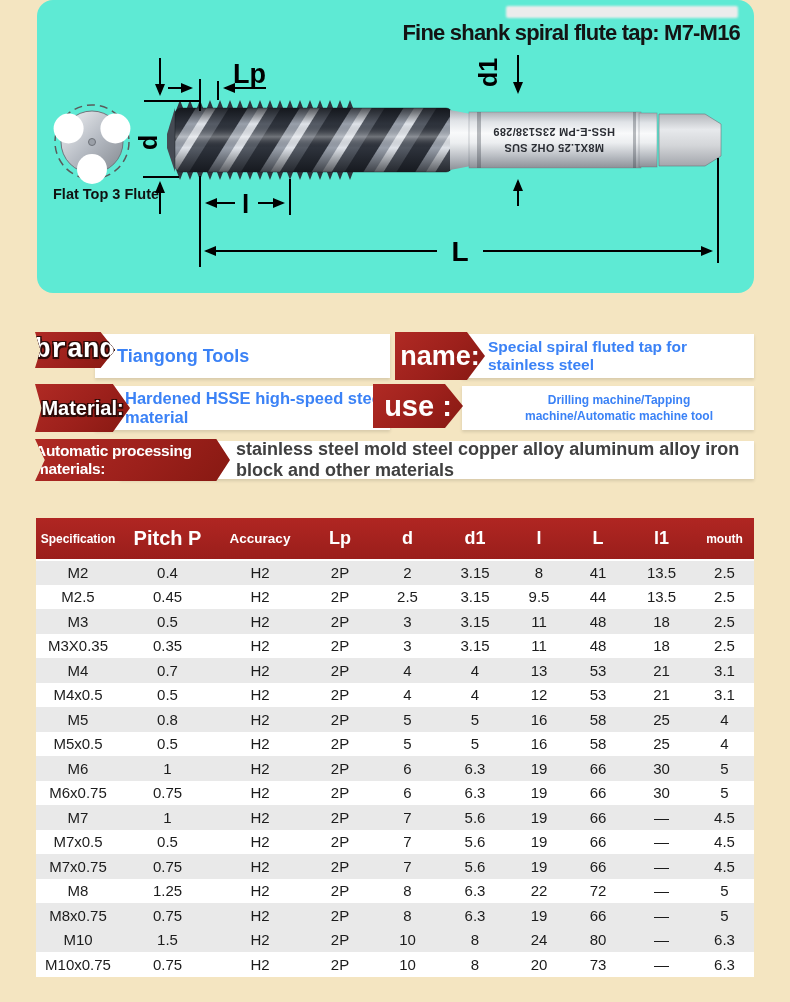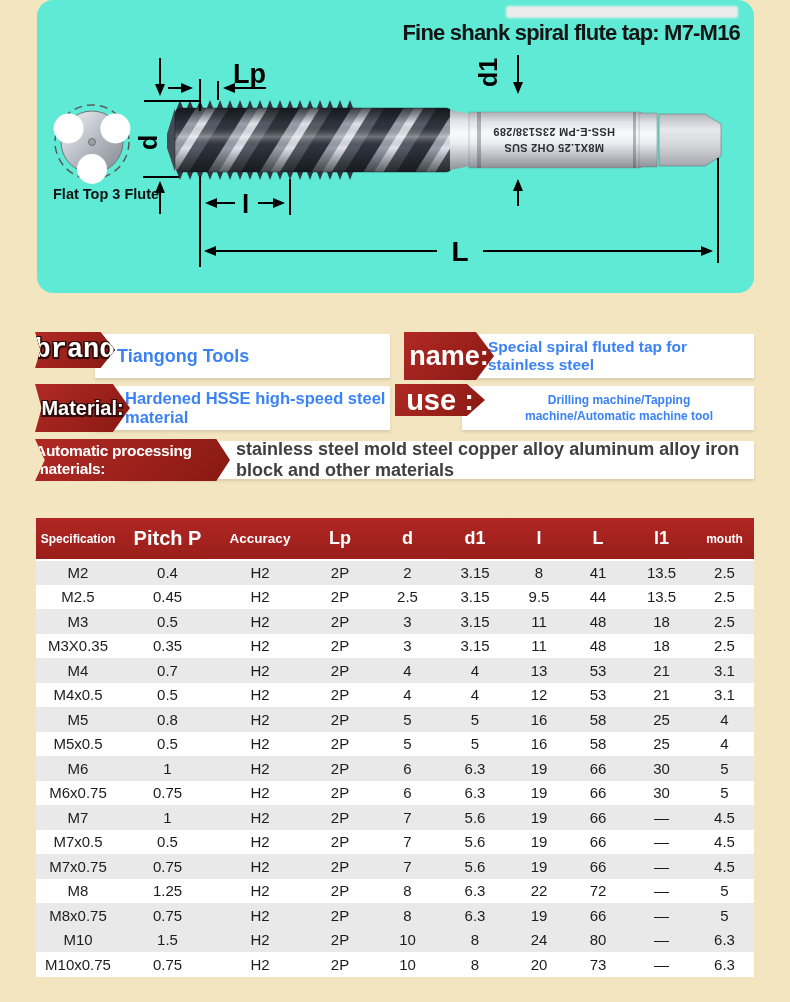--- a/index.html
+++ b/index.html
@@ -27,27 +27,27 @@
   .flat-arrow  { clip-path:polygon(0 0, 80% 0, 100% 50%, 80% 100%, 0 100%); }
   .outline-txt { text-shadow:-1.5px -1.5px 0 #2d0b08, 1.5px -1.5px 0 #2d0b08,
                  -1.5px 1.5px 0 #2d0b08, 1.5px 1.5px 0 #2d0b08, 0 2px 2px rgba(0,0,0,.4);
                  font-weight:bold; white-space:nowrap; }
 
   .bar-brand    { left:95px;  top:334px; width:295px; height:44px; }
   .bar-brand .val { padding-left:22px; font-size:18px; }
   .rib-brand    { left:35px;  top:332px; width:80px;  height:36px; font-size:27px; overflow:visible;font-family:Liberation Mono, monospace; }
   .bar-name     { left:462px; top:334px; width:292px; height:44px; justify-content:center; }
   .bar-name .val { font-size:15.5px; padding-left:26px; }
-  .rib-name     { left:404px; top:332px; width:90px;  height:48px; font-size:27px; font-weight:bold; }
+  .rib-name     { left:395px; top:332px; width:90px;  height:48px; font-size:27px; font-weight:bold; }
   .bar-material { left:95px;  top:386px; width:295px; height:44px; }
   .bar-material .val { padding-left:30px; font-size:16.5px; }
   .rib-material { left:35px;  top:384px; width:95px;  height:48px; font-size:20px; overflow:visible; }
   .bar-use      { left:462px; top:386px; width:292px; height:44px; justify-content:flex-end; text-align:center; }
   .bar-use .val { font-size:12px; font-weight:bold; line-height:1.35; padding:0 14px 0 36px; }
-  .rib-use      { left:395px; top:384px; width:90px;  height:32px; font-size:29px; font-weight:bold;text-align:right; }
+  .rib-use      { left:373px; top:384px; width:90px;  height:44px; font-size:29px; font-weight:bold;text-align:right; }
   .bar-app      { left:120px; top:441px; width:634px; height:38px; }
   .bar-app .val { padding-left:116px; font-size:18px; font-weight:600; color:#404040; }
   .rib-app      { left:35px;  top:439px; width:195px; height:42px; font-size:15.5px;
                   font-weight:600; letter-spacing:-0.3px;
                   clip-path:polygon(0 0, 93% 0, 100% 50%, 93% 100%, 0 100%, 5% 50%); }
 
   
   .spec-table-wrap { position:absolute; left:36px; top:518px; width:718px; }
   table { border-collapse:collapse; table-layout:fixed; width:718px; }
   thead th { background:linear-gradient(180deg,#b02622,#9a1e1b); color:#fff; height:42px;

